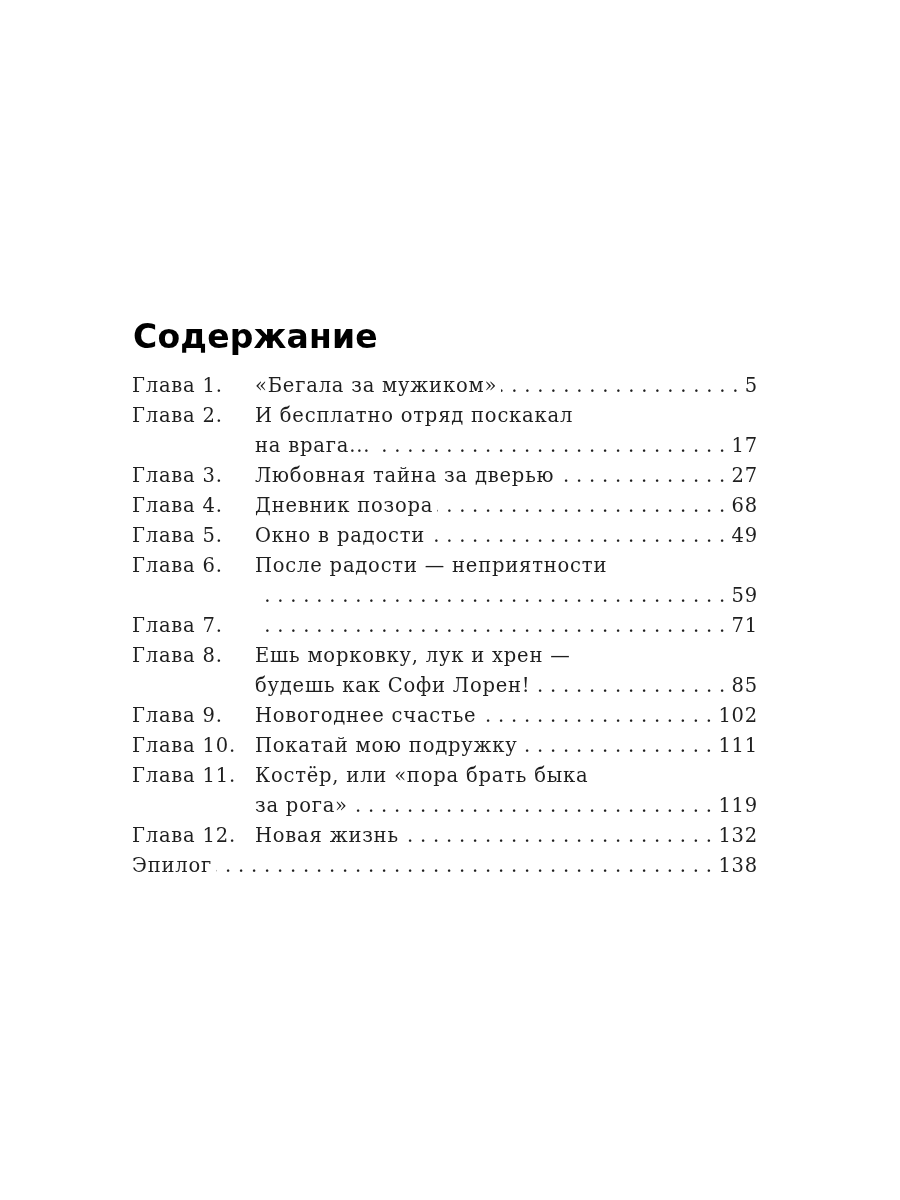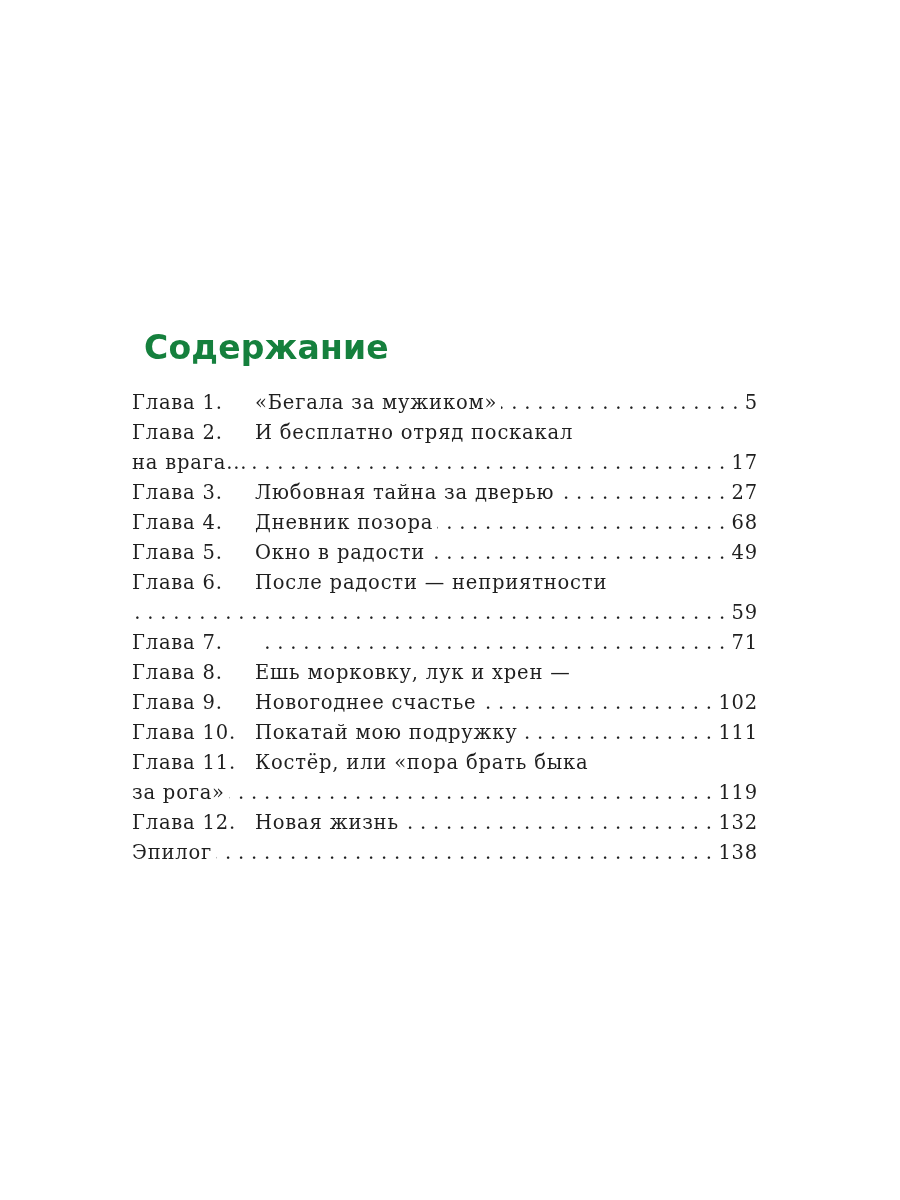--- a/index.html
+++ b/index.html
@@ -3,39 +3,39 @@
 <meta charset="utf-8">
 <style>
   html, body { margin: 0; padding: 0; }
   body {
     width: 900px; height: 1200px; background: #ffffff; position: relative; overflow: hidden;
     color: #1f1f1f;
   }
   .title {
     position: absolute; left: 132px; top: 316px;
     font-family: "DejaVu Sans", sans-serif; font-weight: bold; font-size: 33px;
-    letter-spacing: 0.2px; color: #15803d; margin: 12px;
+    letter-spacing: 0.2px; color: #000000; margin: 1px;
   }
   .toc {
-    position: absolute; left: 132px; top: 388px; width: 626px;
+    position: absolute; left: 132px; top: 371px; width: 626px;
     font-family: "DejaVu Serif", serif; font-size: 19.5px; line-height: 30px;
     letter-spacing: 0.8px;
   }
   .row { display: flex; height: 30px; align-items: baseline; white-space: nowrap; }
   .lbl { width: 123px; flex: none; }
   .txt { flex: none; }
   .dots {
     flex: 1; overflow: hidden; margin: 0 6px 0 4px; position: relative; height: 30px; align-self: stretch;
   }
   .dots::before {
     content: ". . . . . . . . . . . . . . . . . . . . . . . . . . . . . . . . . . . . . . . . . . . . . . . . . . . . . . . . . . . . . . . . . . . . . . . . . . . . . . . . . . . . . . . . . . . . . . . . . . . . . .";
     position: absolute; right: 0; top: 0; white-space: nowrap; letter-spacing: 0.3px; line-height: 30px;
   }
   .pg { flex: none; text-align: right; }
-  .indent { }
+  .indent { margin-left: 123px; }
 </style>
 </head>
 <body>
 
 <h1 class="title">Содержание</h1>
 
 <div class="toc">
 
   <div class="row">
     <span class="lbl">Глава 1.</span>
@@ -87,20 +87,25 @@
   <div class="row">
     <span class="lbl">Глава 7.</span>
     <span class="dots"></span>
     <span class="pg">71</span>
   </div>
 
   <div class="row">
     <span class="lbl">Глава 8.</span>
     <span class="txt">Ешь морковку, лук и хрен —</span>
   </div>
+  <div class="row indent">
+    <span class="txt">будешь как Софи Лорен!</span>
+    <span class="dots"></span>
+    <span class="pg">85</span>
+  </div>
 
   <div class="row">
     <span class="lbl">Глава 9.</span>
     <span class="txt">Новогоднее счастье</span>
     <span class="dots"></span>
     <span class="pg">102</span>
   </div>
 
   <div class="row">
     <span class="lbl">Глава 10.</span>

